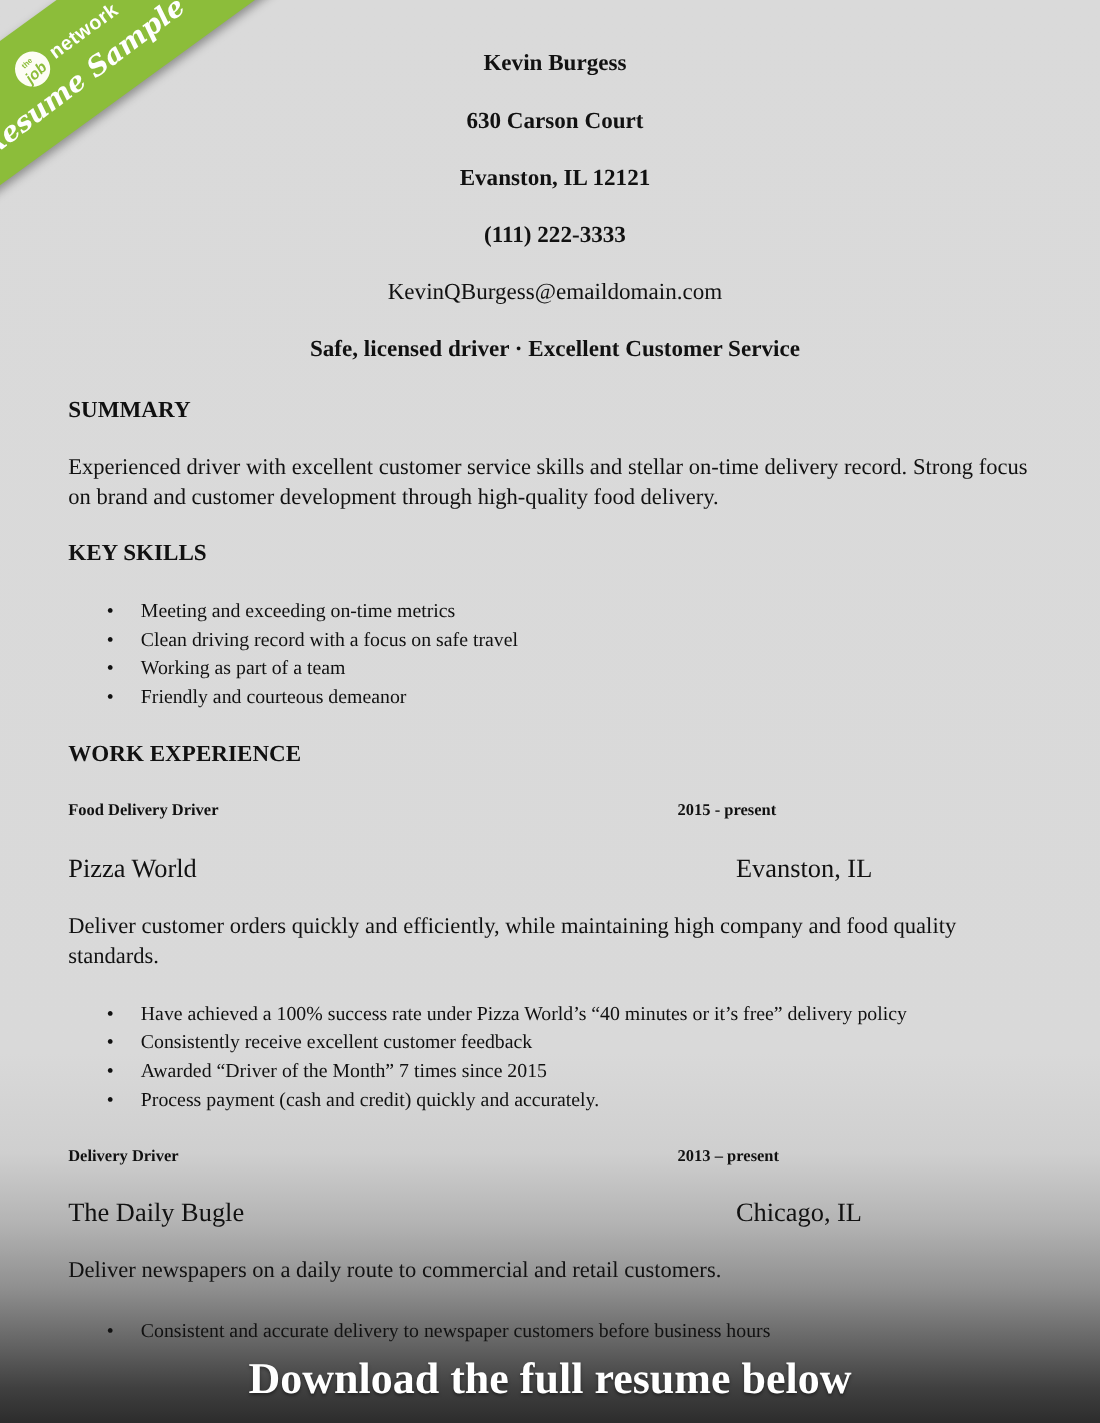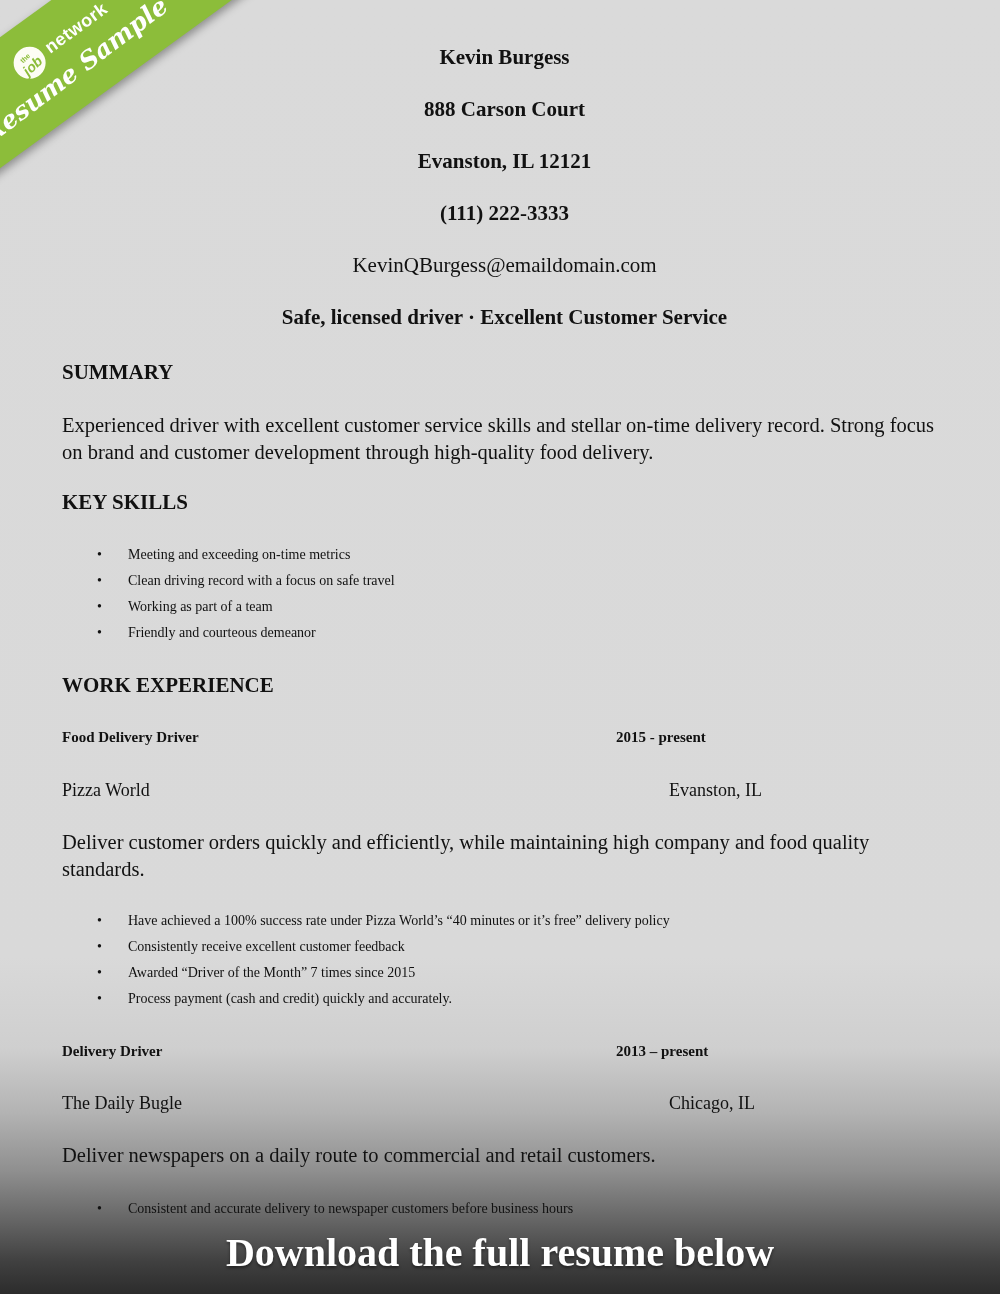--- a/index.html
+++ b/index.html
@@ -31,32 +31,32 @@
   .center { text-align: center; }
   .bold { font-weight: bold; }
   .h-line { font-size: 21px; line-height: 22px; margin: 0 0 30px; }
   .email a, .email span.link { color: #111; font-weight: normal; }
   .sec-heading { font-size: 21px; line-height: 22px; font-weight: bold; margin: 0; }
   .para { font-size: 20.5px; line-height: 27px; margin: 0; }
   .blist {
     list-style: none;
     margin: 0;
     padding: 0 0 0 66px;
-    font-size: 14px;
+    font-size: 18px;
   }
   .blist li { position: relative; line-height: 26px; }
   .blist li::before {
     content: "\2022";
     position: absolute;
     left: -31px;
     top: 0;
   }
   .jobrow { position: relative; font-size: 15px; line-height: 22px; }
   .jobrow .rt-date { position: absolute; left: 554px; top: 0; }
-  .jobrow.company { font-size: 18px; font-weight: normal; }
+  .jobrow.company { font-size: 24px; font-weight: normal; }
   .jobrow .rt-loc { position: absolute; left: 607px; top: 0; }
 
   .mb25 { margin-bottom: 25px; }
   .mb27 { margin-bottom: 27px; }
   .mb28 { margin-bottom: 28px; }
   .mb29 { margin-bottom: 29px; }
   .mb30 { margin-bottom: 30px; margin-top: 26px; }
   .mb31 { margin-bottom: 31px; }
   .mb33 { margin-bottom: 33px; }
 
@@ -140,21 +140,21 @@
   }
 </style>
 </head>
 <body>
 
 <div class="page" style="--ribbon-green: #8cbd3a; color: rgb(17, 17, 17);">
 
   <div class="doc">
 
     <div class="h-line center bold">Kevin Burgess</div>
-    <div class="h-line center bold">888 Carson Court</div>
+    <div class="h-line center bold">630 Carson Court</div>
     <div class="h-line center bold">Evanston, IL 12121</div>
     <div class="h-line center bold">(111) 222-3333</div>
     <div class="h-line center email"><span class="link">KevinQBurgess@emaildomain.com</span></div>
     <div class="h-line center bold mb33" style="margin-bottom:33px;">Safe, licensed driver · Excellent Customer Service</div>
 
     <h2 class="sec-heading mb29">SUMMARY</h2>
     <p class="para mb25">Experienced driver with excellent customer service skills and stellar on-time delivery record. Strong focus on brand and customer development through high-quality food delivery.</p>
 
     <h2 class="sec-heading mb29">KEY SKILLS</h2>
     <ul class="blist mb28">

